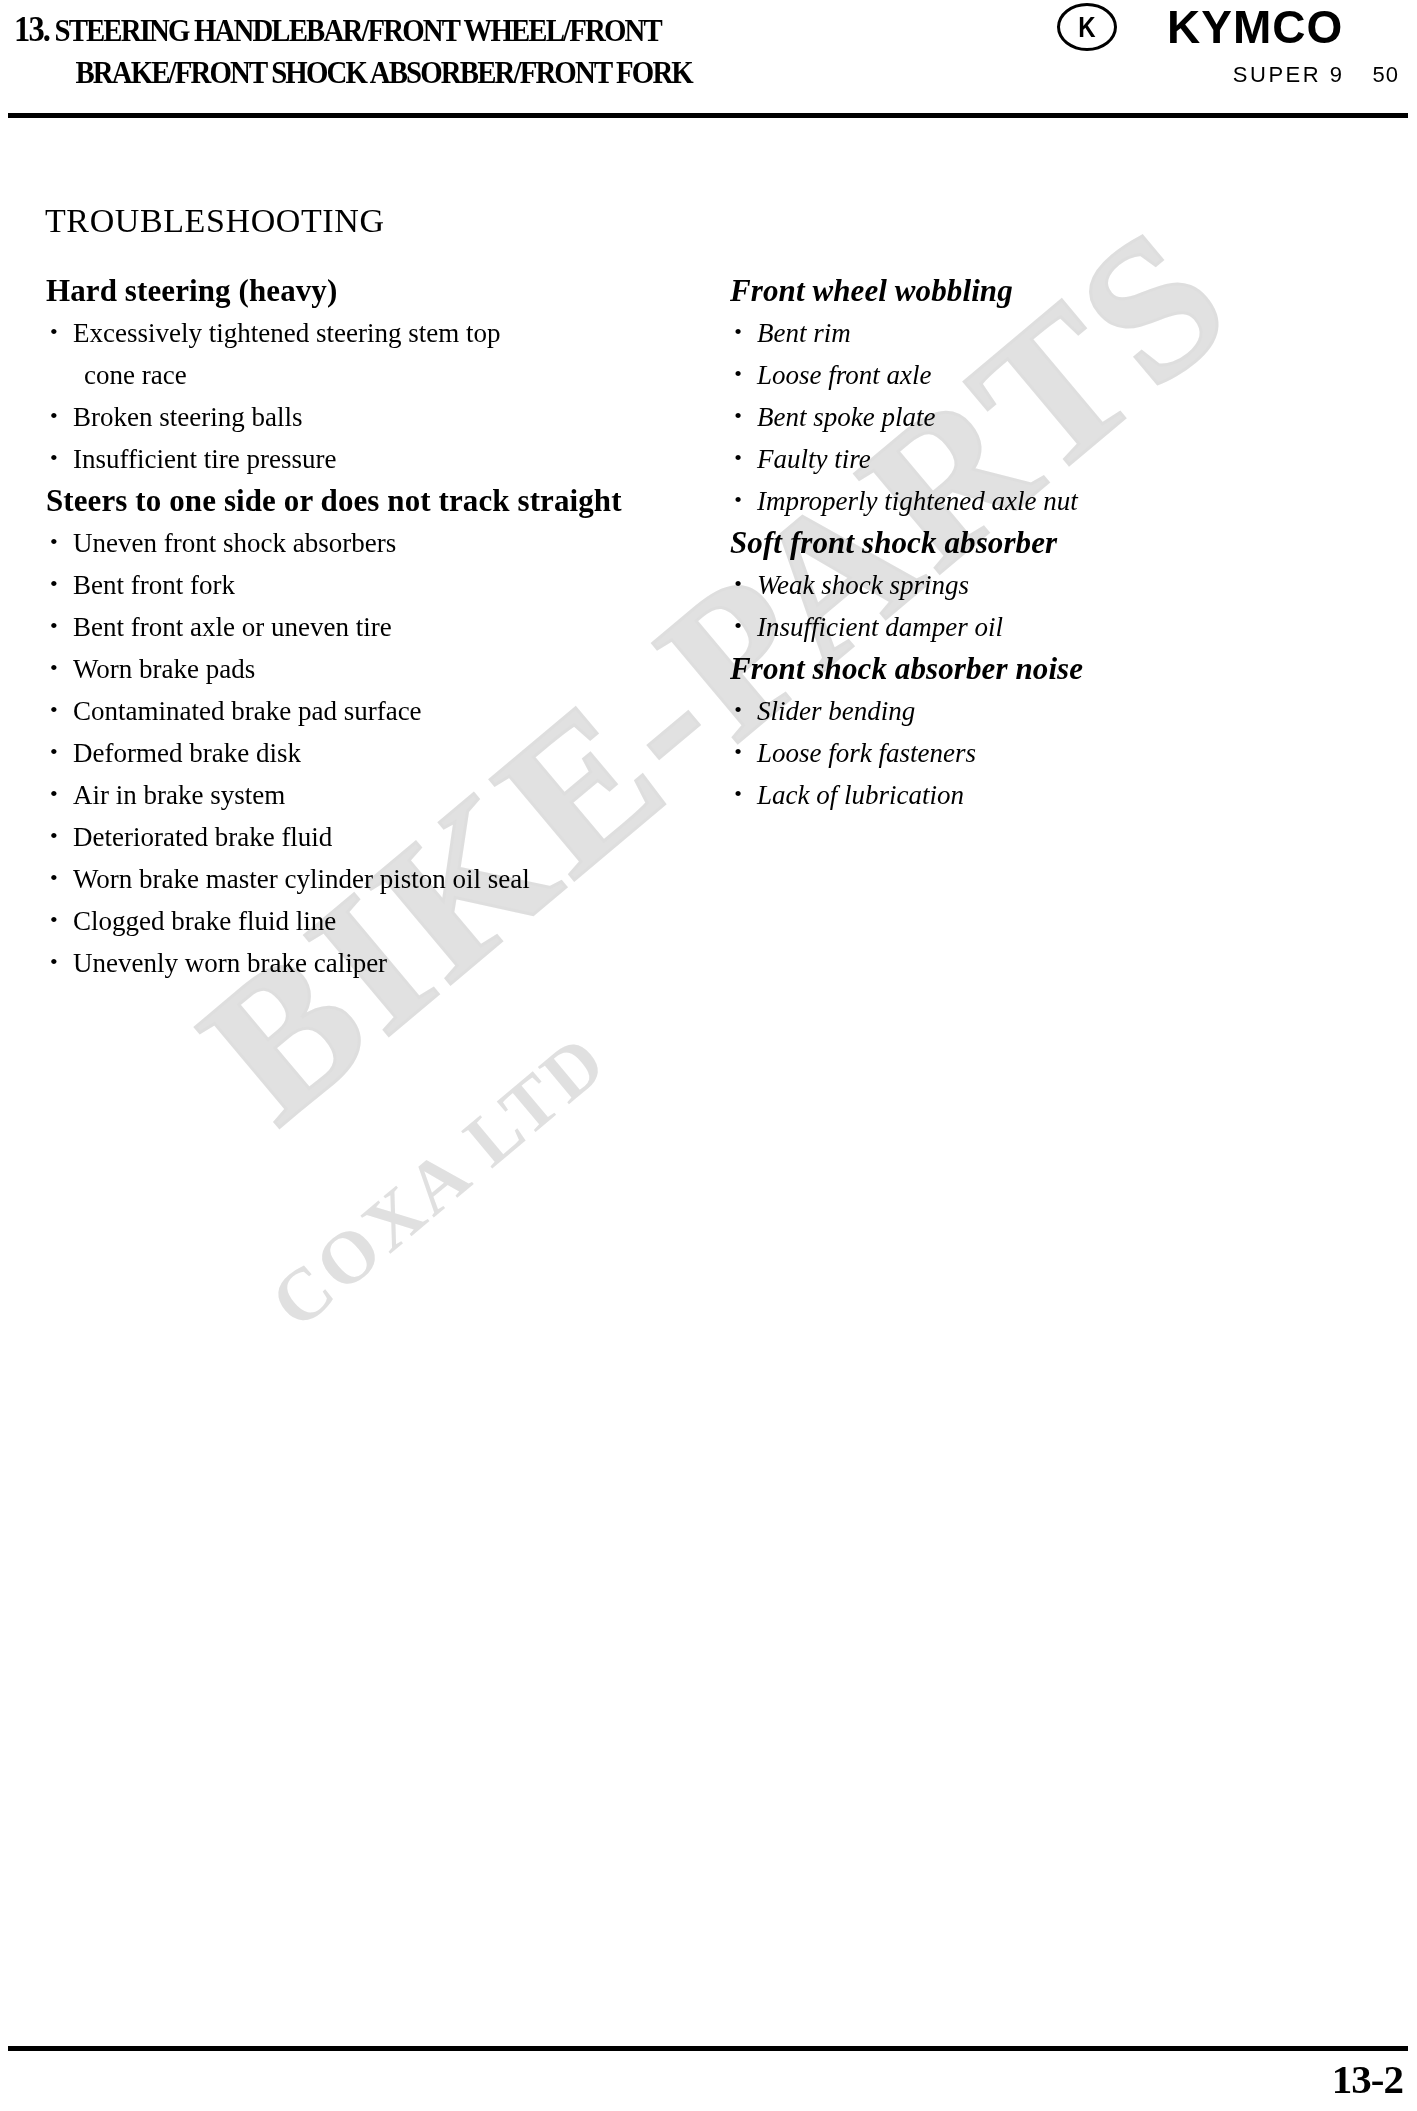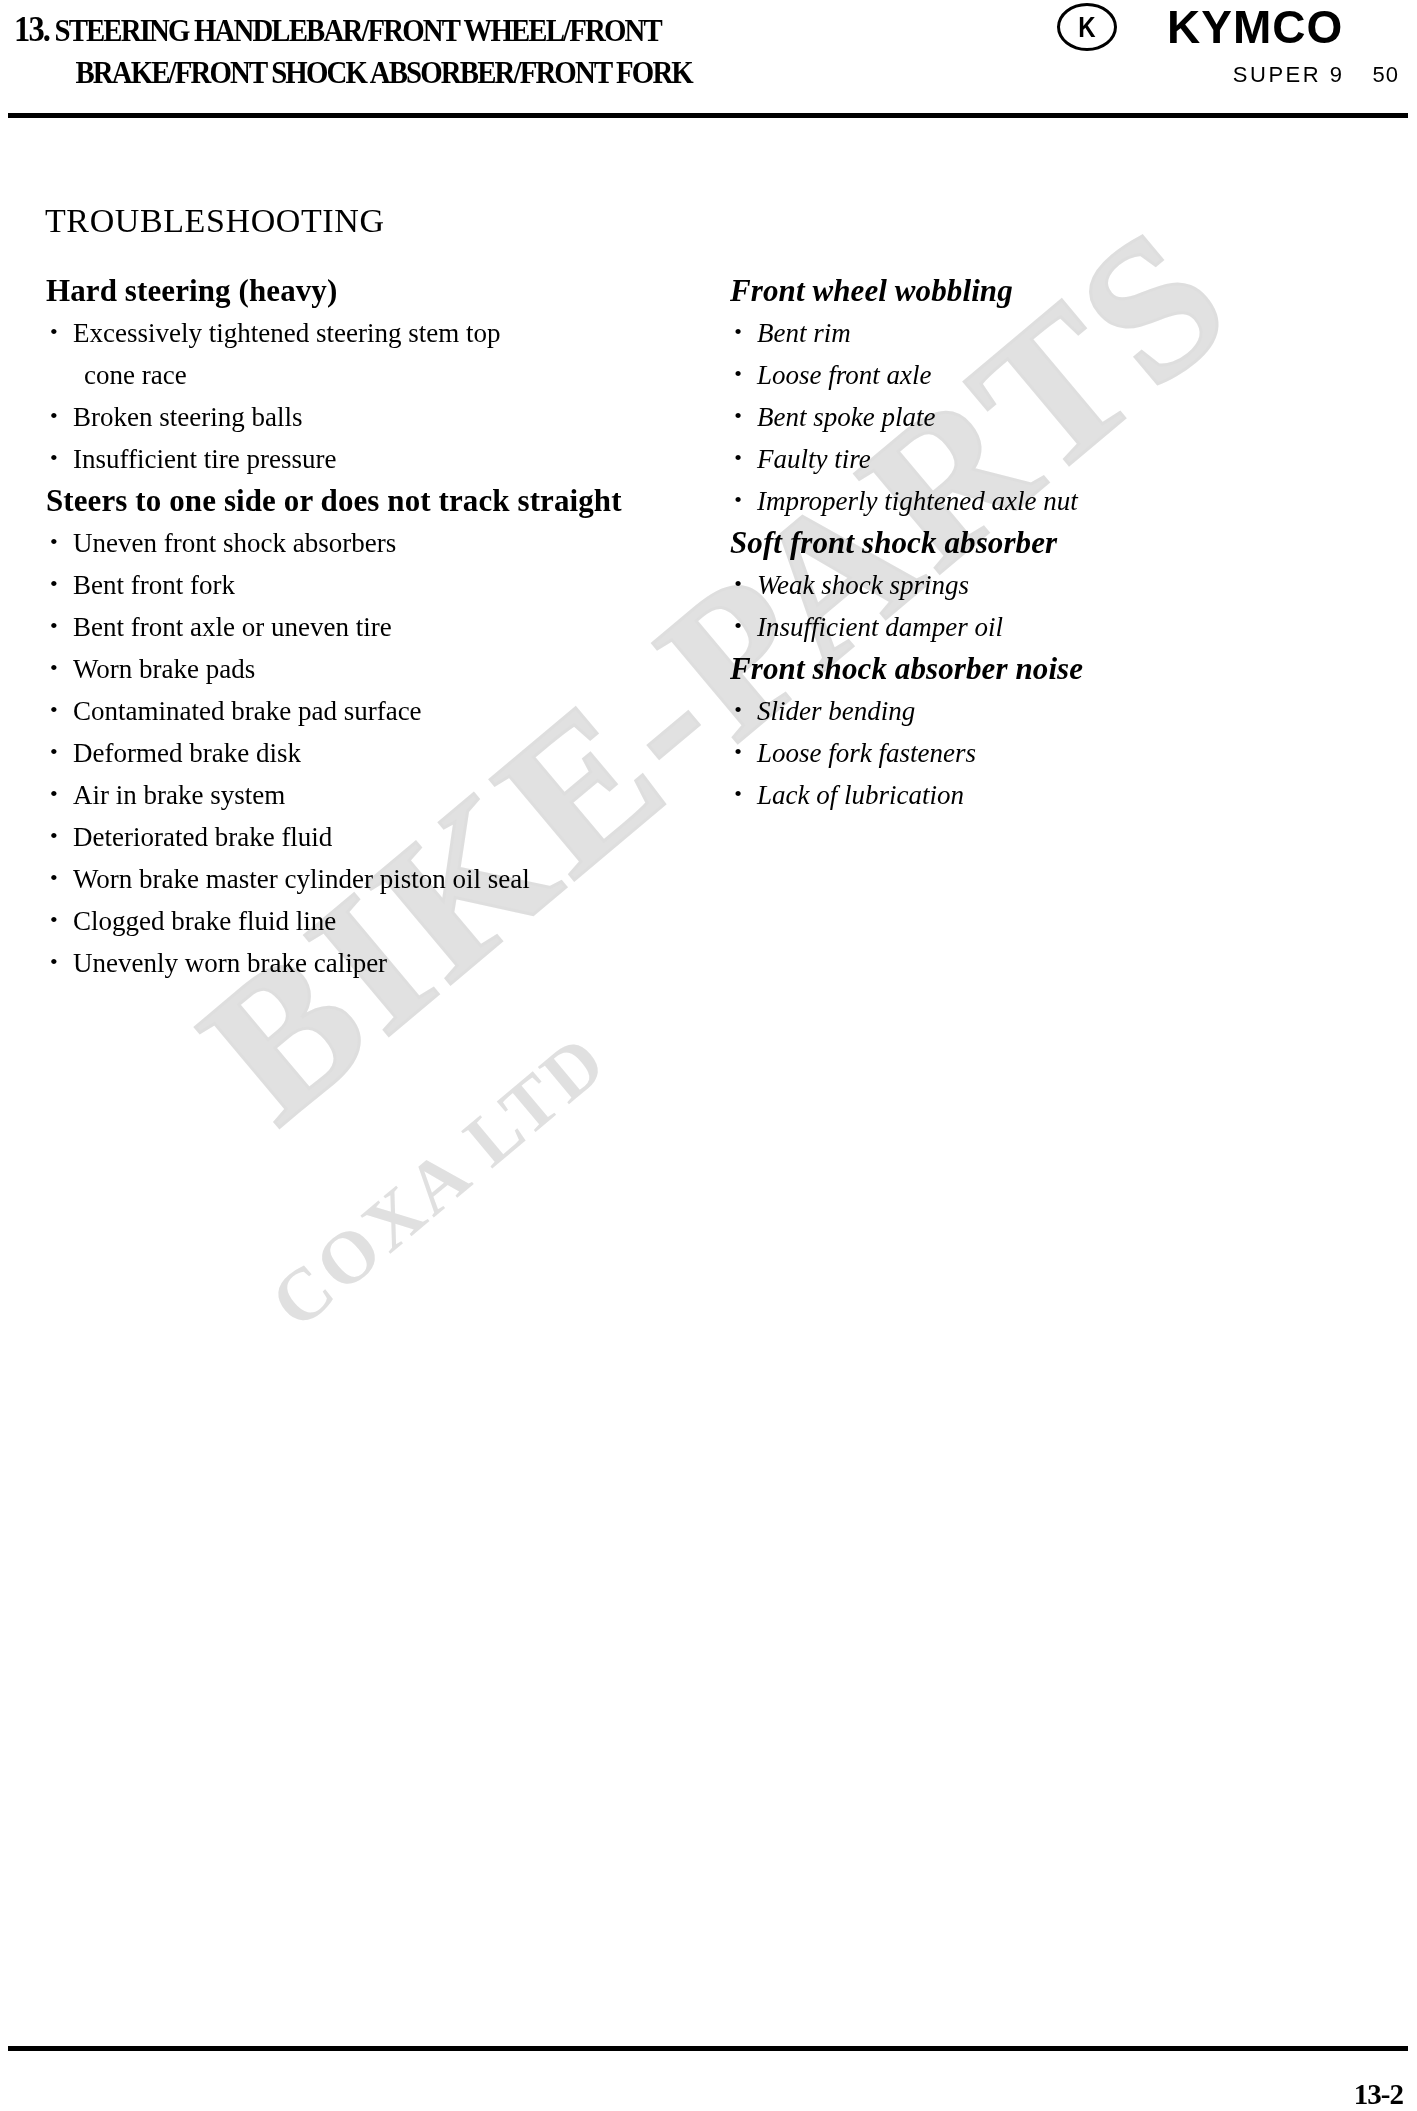--- a/index.html
+++ b/index.html
@@ -208,24 +208,24 @@
     position: absolute;
     left: 8px;
     bottom: 60px;
     width: 1400px;
     height: 5px;
     background: #000000;
   }
   .page-num {
     position: absolute;
     right: 14px;
-    bottom: 0;
-    font-family: "Liberation Serif", serif;
-    font-weight: bold;
-    font-size: 29px;
+    bottom: 8px;
+    font-family: "Liberation Serif", serif;
+    font-weight: bold;
+    font-size: 41px;
     letter-spacing: -1px;
     margin-left: 8px;
   }
 </style>
 </head>
 <body>
 
 <div class="page">
 
   <div class="header">

